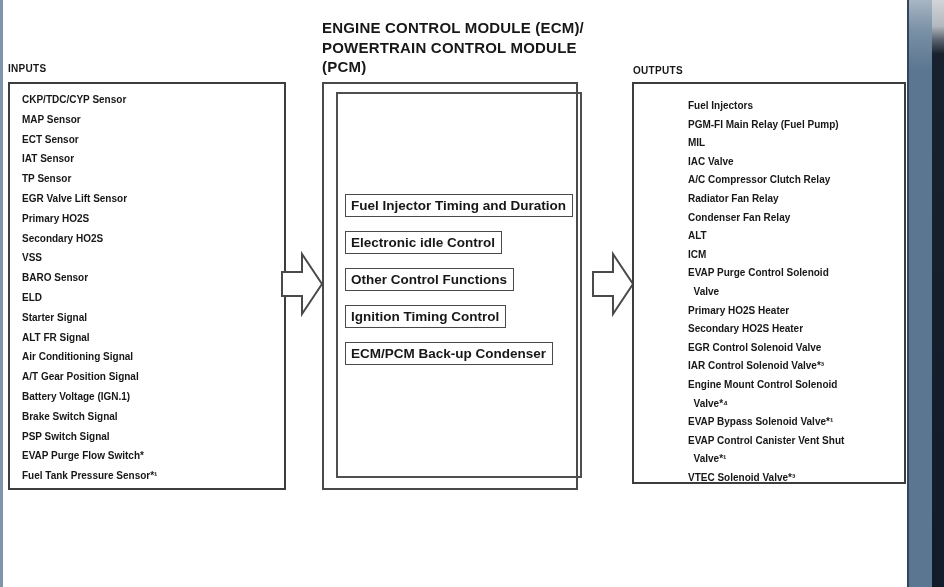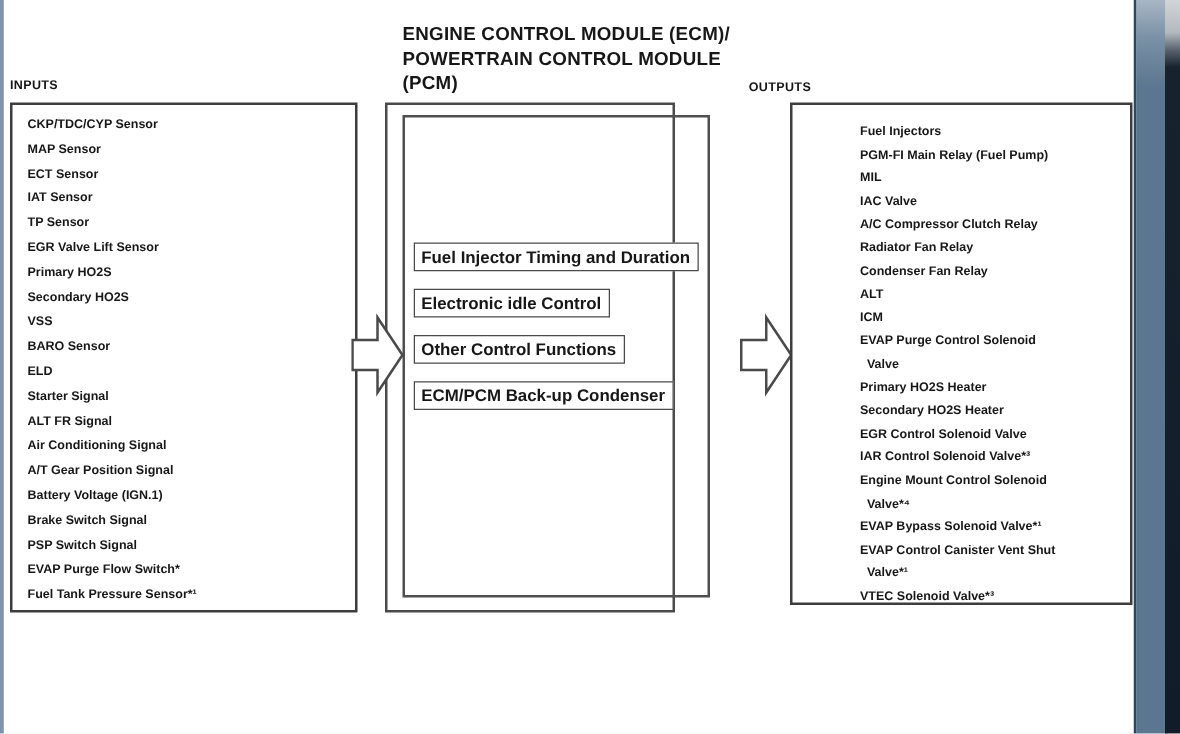--- a/index.html
+++ b/index.html
@@ -43,21 +43,21 @@
     font-size:10px;
     white-space:pre;
   }
   .inputs-list{left:22px;top:90px;line-height:19.8px;}
   .outputs-list{left:648px;top:97px;line-height:18.6px;margin-left:40px;}
   .ecm-title{
     position:absolute;left:322px;top:18px;
     font-size:15px;line-height:19.5px;letter-spacing:0.2px;
   }
   .ecm-outer{
-    position:absolute;left:308px;top:82px;width:232px;height:408px;
+    position:absolute;left:322px;top:82px;width:256px;height:408px;
     border:2px solid #4a4a4a;box-sizing:border-box;background:#fff;
   }
   .ecm-inner{
     position:absolute;left:12px;top:8px;width:246px;height:386px;
     border:2px solid #4f4f4f;box-sizing:border-box;
   }
   .fn-stack{
     position:absolute;left:7px;top:100px;
   }
   .fn-box{
@@ -91,33 +91,34 @@
     <div>ENGINE CONTROL MODULE (ECM)/</div>
     <div>POWERTRAIN CONTROL MODULE</div>
     <div>(PCM)</div>
   </div>
   <div class="ecm-outer">
     <div class="ecm-inner">
       <div class="fn-stack">
           <div class="fn-box">Fuel Injector Timing and Duration</div>
           <div class="fn-box">Electronic idle Control</div>
           <div class="fn-box">Other Control Functions</div>
+          <div class="fn-box">Ignition Timing Control</div>
           <div class="fn-box">ECM/PCM Back-up Condenser</div>
         </div>
     </div>
   </div>
 
   <svg class="flow-arrow" style="left:281px;top:248px;" viewBox="0 0 42 72">
     <path d="M1 24 H21 V6 L41 36 L21 66 V48 H1 Z" fill="#ffffff" stroke="#4a4a4a" stroke-width="2" stroke-linejoin="miter"></path>
   </svg>
   <svg class="flow-arrow" style="left:592px;top:248px;" viewBox="0 0 42 72">
     <path d="M1 24 H21 V6 L41 36 L21 66 V48 H1 Z" fill="#ffffff" stroke="#4a4a4a" stroke-width="2" stroke-linejoin="miter"></path>
   </svg>
 
-  <div class="section-label" style="left:599px;top:62px;">OUTPUTS</div>
+  <div class="section-label" style="left:633px;top:62px;">OUTPUTS</div>
   <div class="big-box" style="left:632px;top:82px;width:274px;height:402px;"></div>
   <div class="io-list outputs-list"><div>Fuel Injectors</div><div>PGM-FI Main Relay (Fuel Pump)</div><div>MIL</div><div>IAC Valve</div><div>A/C Compressor Clutch Relay</div><div>Radiator Fan Relay</div><div>Condenser Fan Relay</div><div>ALT</div><div>ICM</div><div>EVAP Purge Control Solenoid</div><div>  Valve</div><div>Primary HO2S Heater</div><div>Secondary HO2S Heater</div><div>EGR Control Solenoid Valve</div><div>IAR Control Solenoid Valve*³</div><div>Engine Mount Control Solenoid</div><div>  Valve*⁴</div><div>EVAP Bypass Solenoid Valve*¹</div><div>EVAP Control Canister Vent Shut</div><div>  Valve*¹</div><div>VTEC Solenoid Valve*³</div></div>
 
 
   <div class="right-steel"></div>
   <div class="right-navy"></div>
 
 </div>
 
 </body></html>

